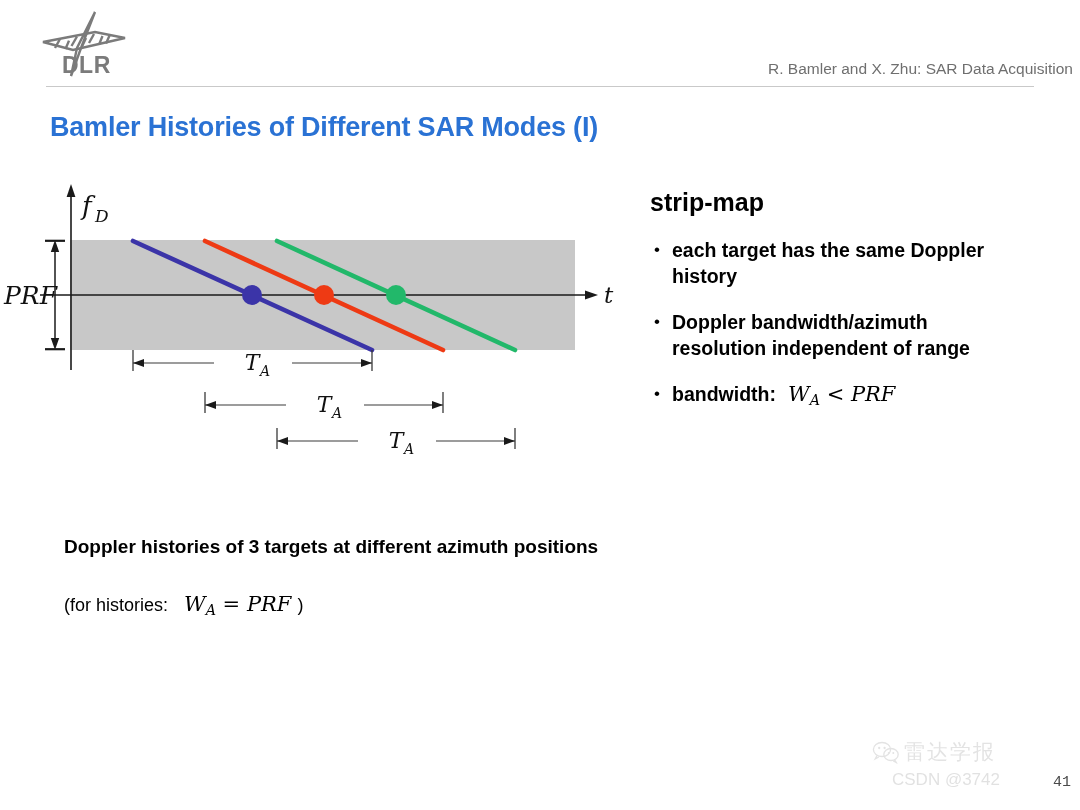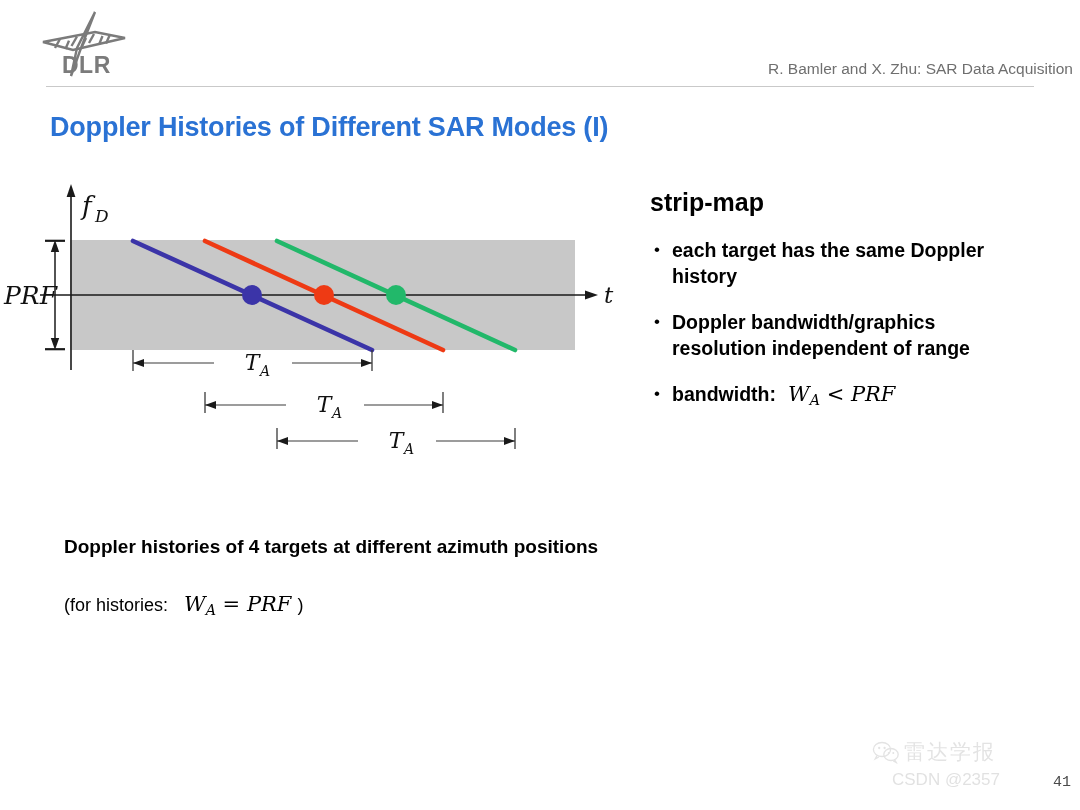--- a/index.html
+++ b/index.html
@@ -214,21 +214,21 @@
       <path d="M53 30 L49 38.6"></path>
       <path d="M69.5 28 L66 36.6"></path>
     </g>
   </svg>
   <div id="dlr-wordmark">DLR</div>
 
   <div id="header-attribution">R. Bamler and X. Zhu: SAR Data Acquisition</div>
   <div id="header-rule"></div>
 </div>
 
-<div id="slide-title">Doppler Histories of Different SAR Modes (I)</div>
+<div id="slide-title">Bamler Histories of Different SAR Modes (I)</div>
 
 <div id="figure-panel">
   <svg id="figure-svg" width="640" height="300" viewBox="0 0 640 300">
 
     <rect x="70" y="70" width="505" height="110" fill="#c8c8c8"></rect>
 
     <line x1="71" y1="200" x2="71" y2="24" stroke="#1a1a1a" stroke-width="1.6"></line>
     <polygon points="71,14 66.6,27 75.4,27" fill="#1a1a1a"></polygon>
 
     <line x1="40" y1="125" x2="588" y2="125" stroke="#1a1a1a" stroke-width="1.6"></line>
@@ -291,33 +291,33 @@
 <div id="strip-map-column">
   <div id="strip-map-heading">strip-map</div>
 
   <div class="bullet-row">
     <div class="bullet-marker">•</div>
     <div class="bullet-text">each target has the same Doppler history</div>
   </div>
 
   <div class="bullet-row">
     <div class="bullet-marker">•</div>
-    <div class="bullet-text">Doppler bandwidth/graphics resolution independent of range</div>
+    <div class="bullet-text">Doppler bandwidth/azimuth resolution independent of range</div>
   </div>
 
   <div class="bullet-row">
     <div class="bullet-marker">•</div>
     <div class="bullet-text">
       <span>bandwidth:</span>
       <span class="formula">&nbsp;W<span class="sub">A</span>&nbsp;&lt;&nbsp;PRF</span>
     </div>
   </div>
 </div>
 
-<div id="caption-main">Doppler histories of 4 targets at different azimuth positions</div>
+<div id="caption-main">Doppler histories of 3 targets at different azimuth positions</div>
 
 <div id="caption-graphics">
   <span>(for histories:</span>
   <span class="formula">W<span class="sub">A</span>&nbsp;=&nbsp;PRF</span>
   <span>)</span>
 </div>
 
 <div id="watermark">
   <svg id="wechat-icon" viewBox="0 0 28 24">
     <g fill="none" stroke="#bdbdbd" stroke-width="1.3">
@@ -325,16 +325,16 @@
       <path d="M5 15.5 L3.2 19 L6.8 17"></path>
       <ellipse cx="19" cy="14.5" rx="7.2" ry="6"></ellipse>
       <path d="M22.5 19.6 L24.2 22.4 L21.2 21"></path>
     </g>
     <circle cx="7.2" cy="8" r="1.15" fill="#bdbdbd"></circle>
     <circle cx="12.6" cy="8" r="1.15" fill="#bdbdbd"></circle>
     <circle cx="16.7" cy="13" r="1" fill="#bdbdbd"></circle>
     <circle cx="21.3" cy="13" r="1" fill="#bdbdbd"></circle>
   </svg>
   <div id="wechat-brand">雷达学报</div>
-  <div id="csdn-credit">CSDN @2357</div>
+  <div id="csdn-credit">CSDN @3742</div>
 </div>
 
 <div id="page-number">41</div>
 
 </body></html>

